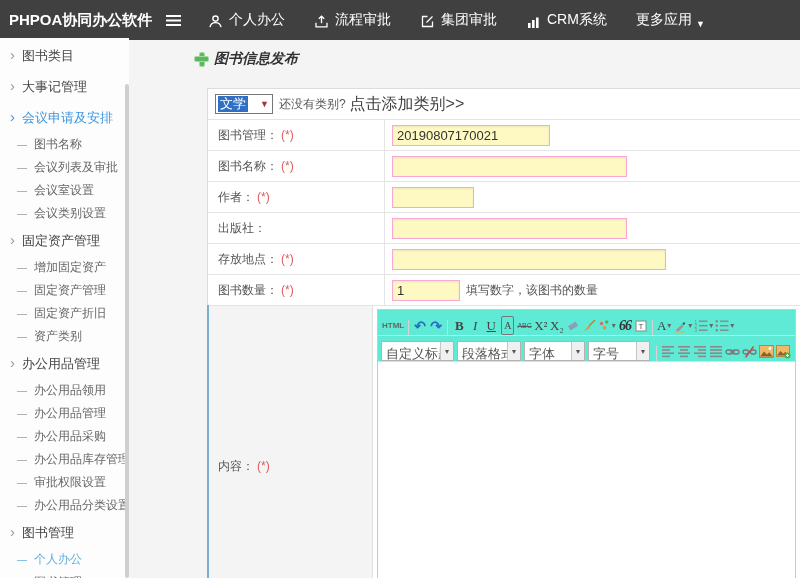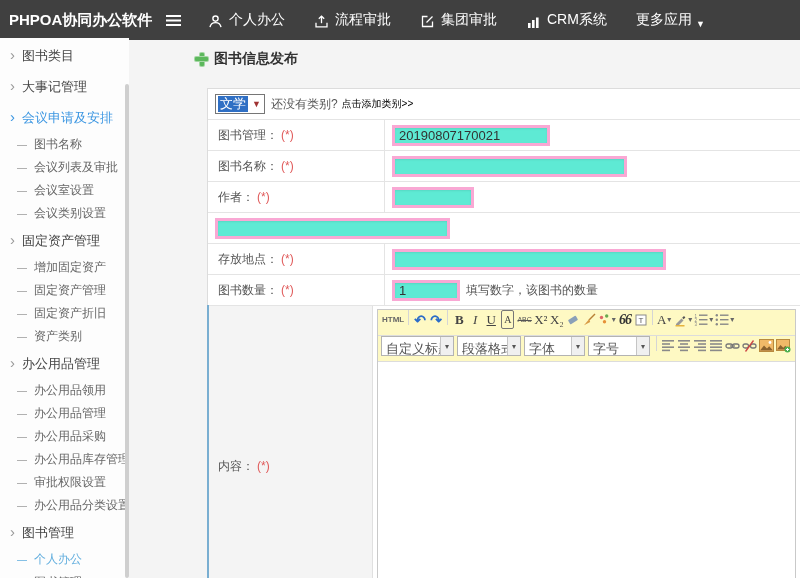--- a/index.html
+++ b/index.html
@@ -27,55 +27,55 @@
   .side-item.child  { height:23px; padding-left:17px; font-size:12px; color:#666; }
   .side-item .prefix { color:#9a9a9a; margin-right:7px; }
   .side-item.parent .prefix { font-size:15px; line-height:1; margin-top:-2px; }
   .side-item.child  .prefix { font-size:10px; }
   .side-item.parent.active, .side-item.parent.active .prefix { color:#3d97e2; }
   .side-item.child.active,  .side-item.child.active  .prefix { color:#62aede; }
 
   
   .main { position:absolute; left:129px; top:38px; right:0; bottom:0; }
   .page-title { position:absolute; left:66px; top:12px; display:flex; align-items:center;
-                gap:6px; font-size:14px; font-weight:bold; color:#333; }
+                gap:6px; font-size:14px; font-weight:bold; color:#333;font-style:italic; }
   .plus-icon { position:relative; width:13px; height:13px; }
   .plus-icon::before { content:""; position:absolute; left:4.5px; top:0; width:4px; height:13px;
                        background:#5cb85c; border-radius:1px; box-shadow:0 0 0 1px #a5d6a5; }
   .plus-icon::after  { content:""; position:absolute; left:0; top:4.5px; width:13px; height:4px;
                        background:#5cb85c; border-radius:1px; box-shadow:0 0 0 1px #a5d6a5; }
 
   .form-table { position:absolute; left:78px; top:50px; width:593px; background:#fff;
                 border:1px solid #dcdcdc; border-right:none; }
   .frow { display:flex; height:31px; border-bottom:1px solid #e4e4e4; align-items:stretch; }
   .fl { width:177px; display:flex; align-items:center; gap:3px; padding-left:10px;
         border-right:1px solid #e4e4e4; font-size:12px; color:#555; }
   .star { color:#e05a5a; }
   .fv { flex:1; display:flex; align-items:center; padding-left:7px; gap:6px; }
-  input.txt { height:21px; border:3px solid #f9a8d4; box-shadow:inset 0 1px 2px rgba(0,0,0,.08);
-              font-size:13px; padding:0 4px; color:#333; font-family:inherit; background:#5eead4; }
+  input.txt { height:21px; border:1px solid #f9a8d4; box-shadow:inset 0 1px 2px rgba(0,0,0,.08);
+              font-size:13px; padding:0 4px; color:#333; font-family:inherit; background:#fef9c3; }
   .hint, .plain { font-size:12px; color:#555; }
-  .link { font-size:10px; color:#000000; cursor:pointer; }
+  .link { font-size:16px; color:#404040; cursor:pointer; }
   .select-box { display:inline-flex; align-items:center; height:20px; border:1px solid #767676;
-                background:#fff; padding:1px 3px 1px 2px; gap:4px; cursor:pointer; }
+                background:#fff; padding:1px 3px 1px 2px; gap:12px; cursor:pointer; }
   .select-text { background:#2f6fc4; color:#fff; font-size:13px; line-height:16px; padding:0 2px; }
   .select-caret { color:#a03333; font-size:9px; }
 
   .section-row { height:32px; background:#e9e9e9; border-bottom:1px solid #d6d6d6;
                  display:flex; align-items:center; padding-left:10px; font-size:13px; color:#444; }
 
   .content-row { position:relative; display:flex; height:320px; align-items:stretch; }
   .content-row::before { content:""; position:absolute; left:-1px; top:-1px; width:2px; bottom:0;
                          background:#79aed1; z-index:2; }
   .content-label { width:177px; background:#f4f4f4; border-right:1px solid #e0e0e0;
                    display:flex; align-items:center; gap:3px; padding-left:10px;
                    font-size:12px; color:#555; }
   .editor-cell { flex:1; background:#fff; padding:3px 4px 0 4px; }
   .editor { height:100%; border:1px solid #c9c9c9; display:flex; flex-direction:column; background:#fff; }
-  .ed-toolbar { display:flex; align-items:flex-start; height:26px; background:#fef9c3;
+  .ed-toolbar { display:flex; align-items:flex-end; height:26px; background:#5eead4;
                 border-bottom:1px solid #dcdcdc; padding:0 3px; flex-shrink:0; }
   .tbtn { height:19px; min-width:16px; display:inline-flex; align-items:center; justify-content:center;
           font-size:12px; color:#555; cursor:pointer; border-radius:2px; padding:0 1px; }
   .thtml   { font-size:8px; font-weight:bold; color:#666; min-width:24px; }
   .tblue   { color:#2b6cc8; font-size:14px; font-weight:bold; }
   .tserif  { font-family:"Liberation Serif", serif; font-size:13px; color:#444; }
   .tbold   { font-weight:bold; }
   .titalic { font-style:italic; }
   .tunder  { text-decoration:underline; }
   .tboxed  { border:1px solid #777; font-size:10px; line-height:1; padding:1px 2px; min-width:0; margin:0 2px; }
@@ -286,20 +286,23 @@
           <div class="frow">
             <div class="fl">
               <span>作者：</span>
               <span class="star">(*)</span>
             </div>
             <div class="fv">
               <input class="txt" type="text" style="width: 82px;">
             </div>
           </div>
           <div class="frow">
+            <div class="fl">
+              <span>出版社：</span>
+            </div>
             <div class="fv">
               <input class="txt" type="text" style="width: 235px;">
             </div>
           </div>
           <div class="frow">
             <div class="fl">
               <span>存放地点：</span>
               <span class="star">(*)</span>
             </div>
             <div class="fv">

